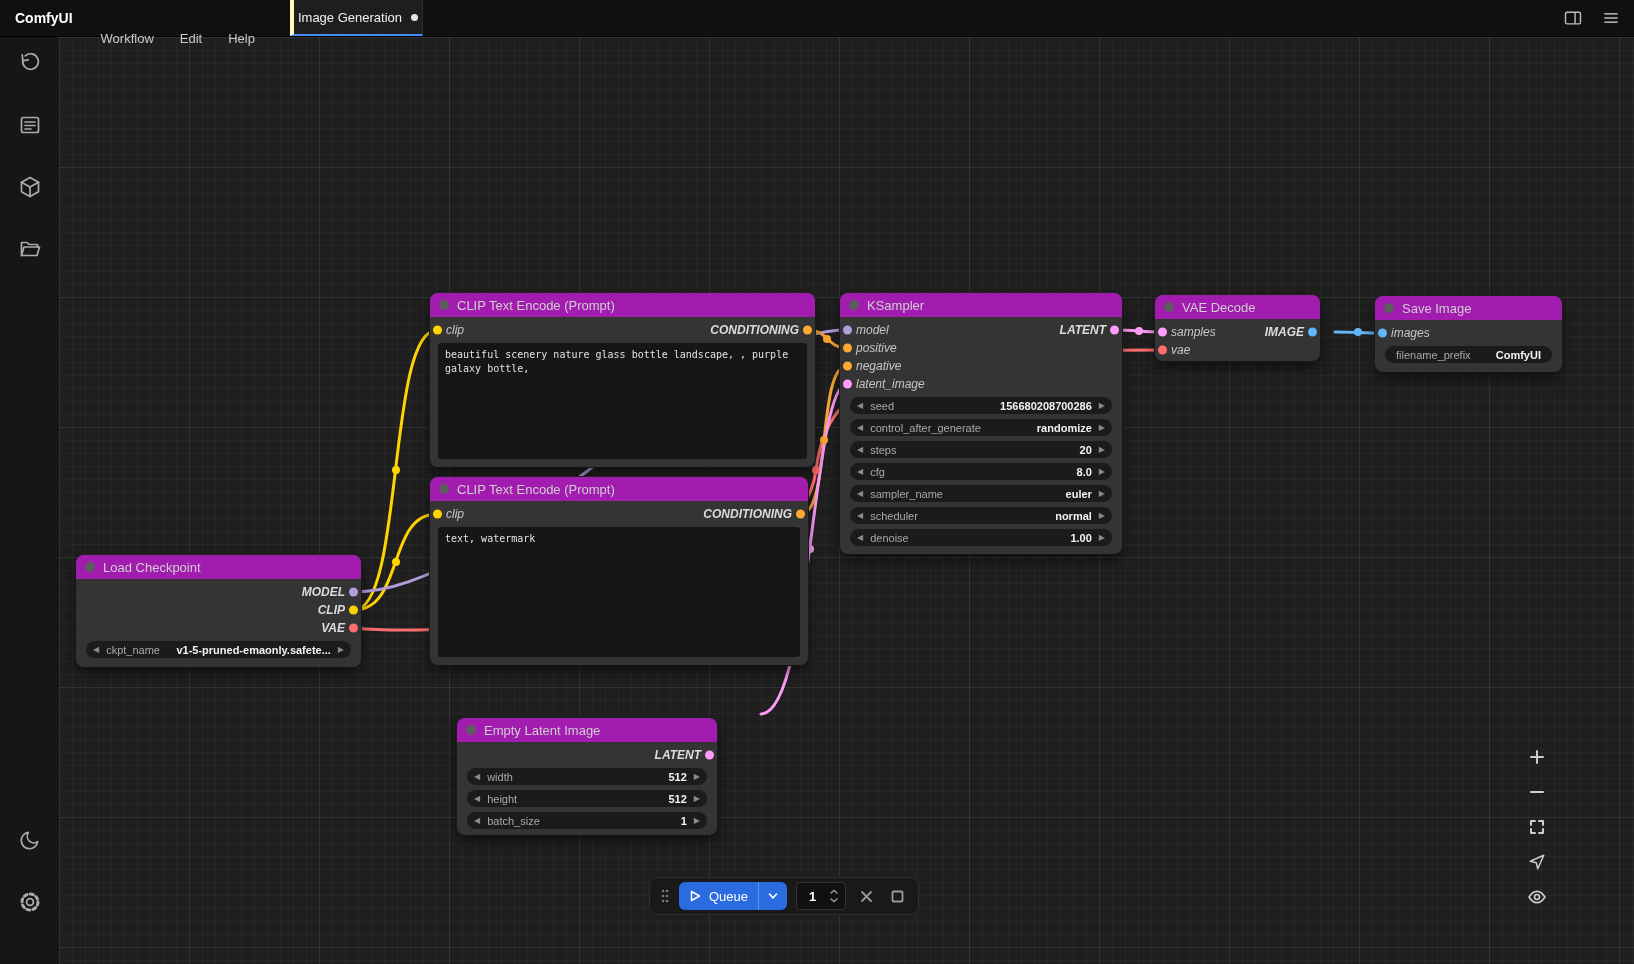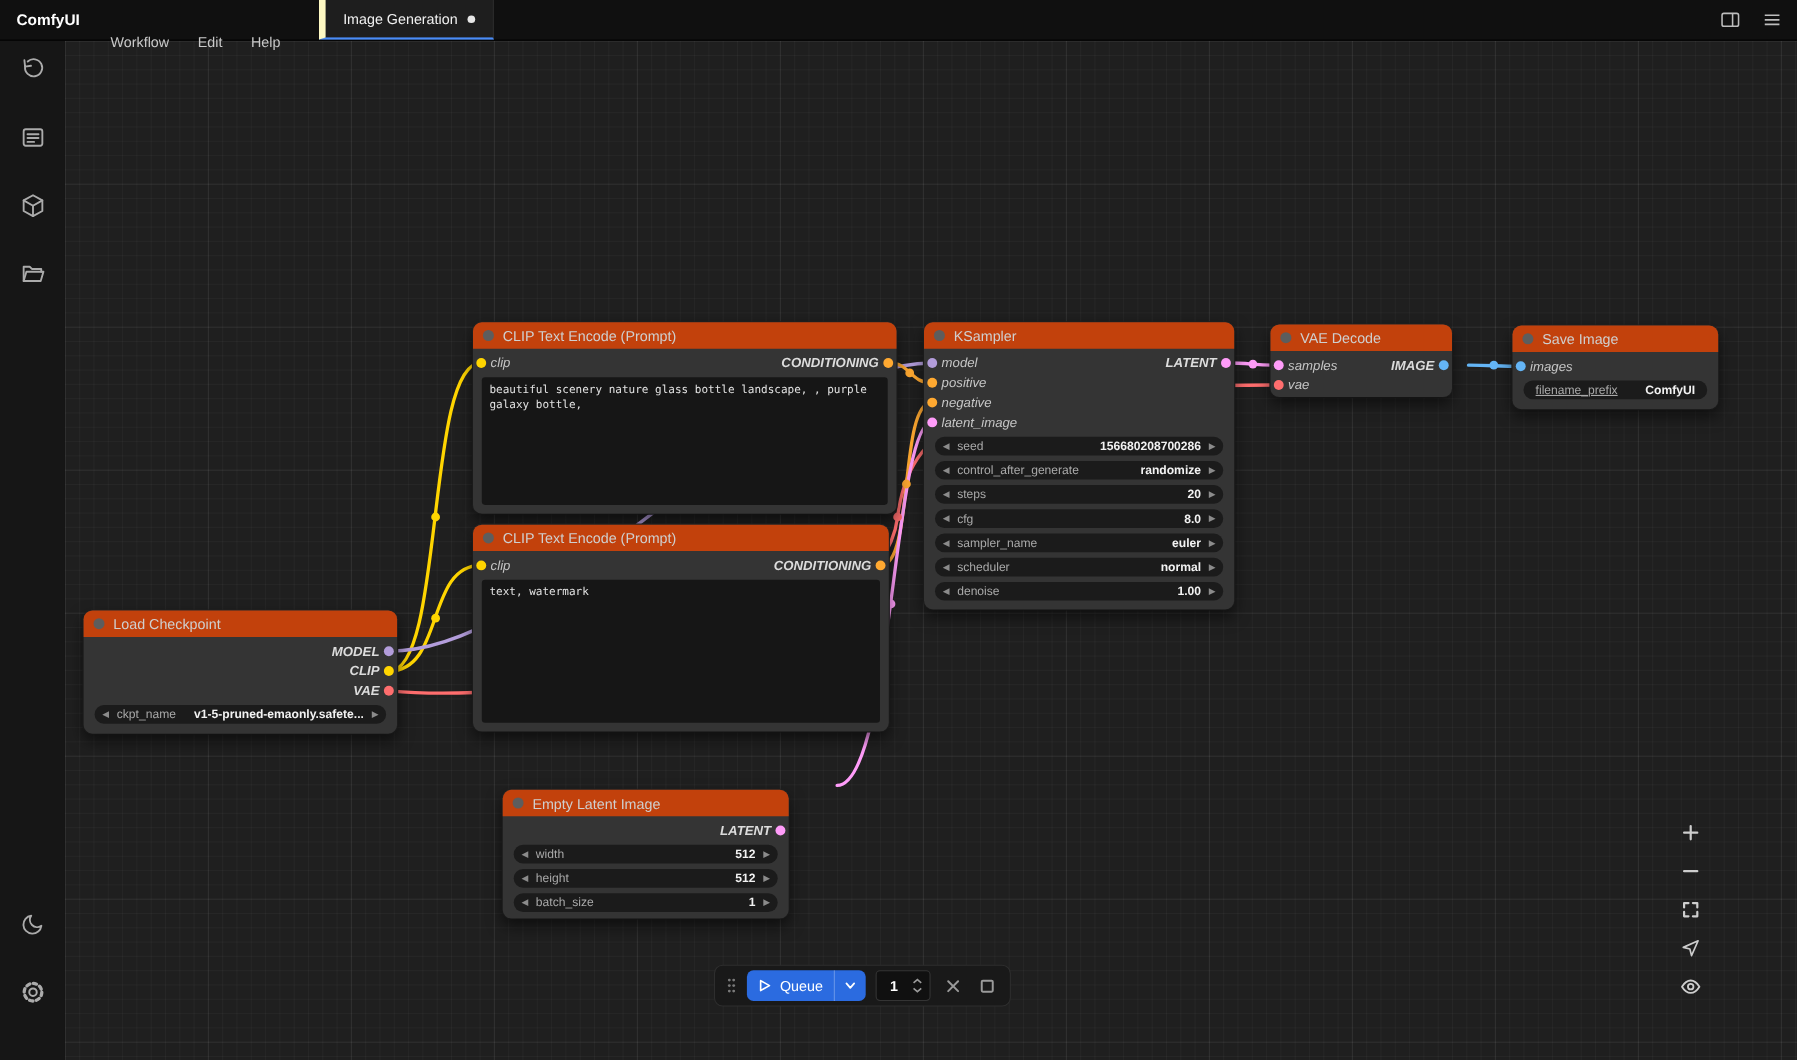--- a/index.html
+++ b/index.html
@@ -4,22 +4,22 @@
 <style>
   * { box-sizing: border-box; margin: 0; padding: 0; }
   html,body { width:1634px; height:964px; overflow:hidden; background:#1e1e1e;
     font-family:"Liberation Sans", sans-serif; position:relative; }
 
   
   #topbar { position:absolute; top:0; left:0; right:0; height:37px; background:#101010;
     display:flex; align-items:stretch; z-index:20; border-bottom:1px solid #000; }
   .logo { display:flex; align-items:center; padding:0 15px; color:#ffffff; font-weight:700; font-size:14px; }
   .menu-item { display:flex; align-items:center; padding:0 13px; color:#c9c9c9; font-size:13px; cursor:default;margin-top:38px; }
-  #workflow-tab { margin-left:22px; display:flex; align-items:center; gap:9px; padding:0 16px;
-    background:#1e1e1e; border-left:6px solid #fef9c3; border-right:1px solid #2c2c2c;
+  #workflow-tab { margin-left:22px; display:flex; align-items:center; gap:9px; padding:0 4px;
+    background:#1e1e1e; border-left:4px solid #fef9c3; border-right:1px solid #2c2c2c;
     border-bottom:2px solid #4a8cf7; color:#f0f0f0; font-size:13px; }
   .tab-dot { width:7px; height:7px; border-radius:50%; background:#e6e6e6; }
   .topbar-spacer { flex:1; }
   .topbar-icon { width:38px; display:flex; align-items:center; justify-content:center; color:#bdbdbd; }
 
   
   #sidebar { position:absolute; top:37px; left:0; bottom:0; width:59px; background:#161616;
     z-index:15; display:flex; flex-direction:column; align-items:center;
     padding:14px 0 50px 0; }
   .side-group { display:flex; flex-direction:column; align-items:center; gap:38px; }
@@ -37,21 +37,21 @@
       linear-gradient(90deg, rgba(255,255,255,0.050) 1px, transparent 1px);
     background-size:13px 13px, 13px 13px, 130px 130px, 130px 130px; }
   #wires { position:absolute; left:0; top:0; width:1634px; height:964px; z-index:2; pointer-events:none; }
   #wires path { fill:none; stroke-width:3; stroke-linecap:round; }
   #nodes { position:absolute; inset:0; z-index:3; }
 
   
   .node { position:absolute; background:#343434; border-radius:8px;
     box-shadow:0 6px 14px rgba(0,0,0,0.55), 0 0 0 1px #242424;
     display:flex; flex-direction:column; }
-  .node-title { height:24px; flex:0 0 24px; background:#c2410c; border-radius:8px 8px 0 0;
+  .node-title { height:24px; flex:0 0 24px; background:#a21caf; border-radius:8px 8px 0 0;
     display:flex; align-items:center; gap:8px; padding:0 9px; color:#cfcfcf; font-size:13px; }
   .collapse-dot { width:10px; height:10px; border-radius:50%; background:#5d5d5d; flex:0 0 auto; }
   .slots { padding-top:4px; }
   .slot-row { position:relative; height:18px; display:flex; align-items:center;
     justify-content:space-between; padding:0 16px; font-size:12px;font-style:italic; }
   .slot-row .in-label { color:#c6c6c6; }
   .slot-row .out-label { color:#dcdcdc; font-weight:600; margin-left:auto; }
   .socket { position:absolute; top:50%; transform:translateY(-50%); width:9px; height:9px; border-radius:50%; }
   .socket.in  { left:3px; }
   .socket.out { right:3px; }
@@ -60,21 +60,21 @@
   .sock-latent { background:#FF9CF9; } .sock-image { background:#64B5F6; }
 
   .widgets { margin-top:4px; }
   .widget { height:17px; margin:0 10px 5px 10px; background:#1b1b1b; border-radius:9px;
     display:flex; align-items:center; padding:0 7px; font-size:11px; color:#a9a9a9; }
   .warrow { font-size:8px; color:#8b8b8b; line-height:1; cursor:pointer; }
   .warrow.left::before  { content:"\25C0"; }
   .warrow.right::before { content:"\25B6"; }
   .wlabel { margin-left:7px; white-space:nowrap; }
   .wvalue { margin-left:auto; margin-right:7px; color:#f2f2f2; font-weight:700; white-space:nowrap; }
-  .widget.no-arrows .wlabel { margin-left:4px;text-decoration:underline; }
+  .widget.no-arrows .wlabel { margin-left:4px; }
   .widget.no-arrows .wvalue { margin-right:4px; }
 
   .prompt { flex:1; margin:4px 8px 8px 8px; background:#161616; border-radius:3px;
     padding:5px 7px; font-family:"DejaVu Sans Mono", monospace; font-size:10px;
     line-height:1.35; color:#e2e2e2; overflow:hidden; }
 
   
   #queue-bar { position:absolute; left:649px; top:877px; height:38px; z-index:6;
     background:#191919; border:1px solid #2e2e2e; border-radius:8px;
     display:flex; align-items:center; gap:9px; padding:15px 10px; }

